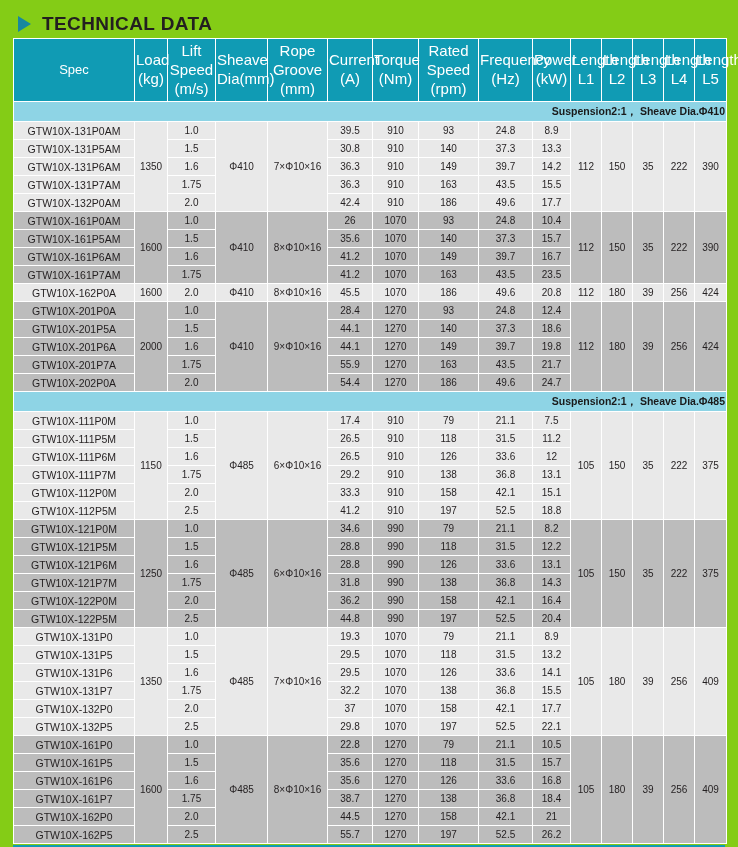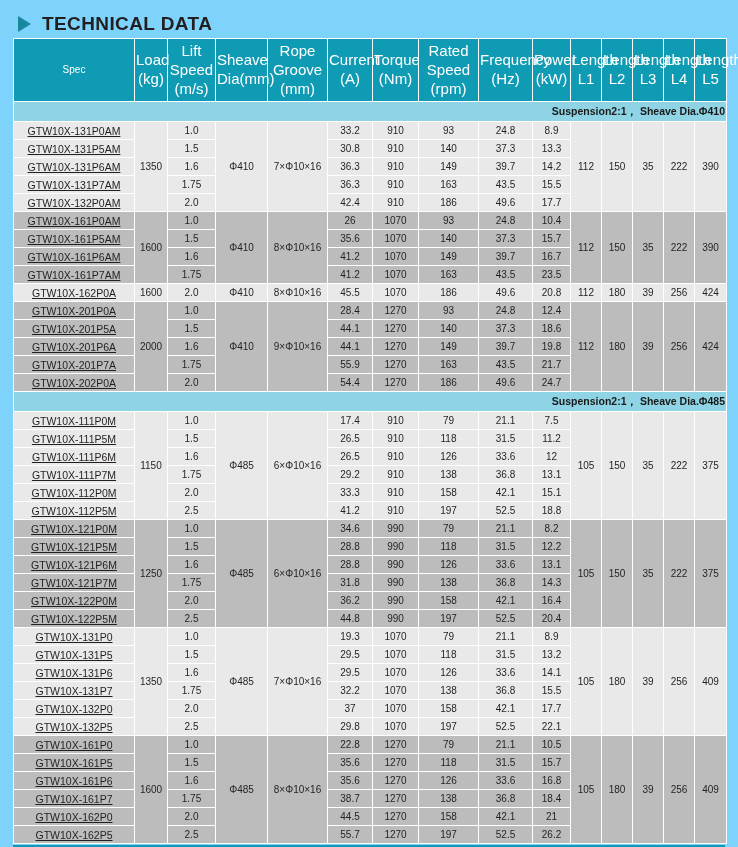--- a/index.html
+++ b/index.html
@@ -2,21 +2,21 @@
 <html><head>
 <meta charset="utf-8">
 <style>
   * { box-sizing: border-box; }
   html, body {
     margin: 0; padding: 0;
     background: #ffffff;
     width: 738px;
     font-family: "Liberation Sans", sans-serif;
   }
-  .page { width: 738px; height: 847px; position: relative; background:#7dd3fc; }
+  .page { width: 738px; height: 847px; position: relative; background:#84cc16; }
 
   
   .title-bar {
     display: flex;
     align-items: center;
     padding: 10px 0 0 18px;
     height: 38px;
   }
   .title-arrow {
     width: 0; height: 0;
@@ -46,33 +46,33 @@
     color: #ffffff;
     font-size: 15px;
     font-weight: normal;
     line-height: 1.25;
     text-align: center;
     vertical-align: middle;
     padding: 3px 1px;
     height: 49px;
     border: 0;
   }
-  table.spec th.spec-col { font-size: 10px; }
+  table.spec th.spec-col { font-size: 13px; }
 
   td {
     font-size: 10px;
     color: #231f20;
     text-align: center;
     vertical-align: middle;
     height: 17px;
     padding: 0 1px;
     border: 0;
     white-space: nowrap;
   }
-  td.spec-name { font-size: 10.5px; text-decoration: underline; }
+  td.spec-name { font-size: 10.5px; }
 
   
   tr.section-row td {
     background: #8ed4e5;
     text-align: right;
     font-size: 10.5px;
     font-weight: bold;
     color: #1a1a1a;
     height: 19px;
   }
@@ -183,21 +183,21 @@
       <tbody>
           <tr class="section-row">
             <td colspan="15">Suspension2:1， Sheave Dia.Φ410</td>
           </tr>
           <tr class="band-light">
             <td class="cell spec-name">GTW10X-131P0AM</td>
             <td class="cell" rowspan="5">1350</td>
             <td class="cell">1.0</td>
             <td class="cell" rowspan="5">Φ410</td>
             <td class="cell" rowspan="5">7×Φ10×16</td>
-            <td class="cell">33.2</td>
+            <td class="cell">39.5</td>
             <td class="cell">910</td>
             <td class="cell">93</td>
             <td class="cell">24.8</td>
             <td class="cell">8.9</td>
             <td class="cell" rowspan="5">112</td>
             <td class="cell" rowspan="5">150</td>
             <td class="cell" rowspan="5">35</td>
             <td class="cell" rowspan="5">222</td>
             <td class="cell" rowspan="5">390</td>
           </tr>

